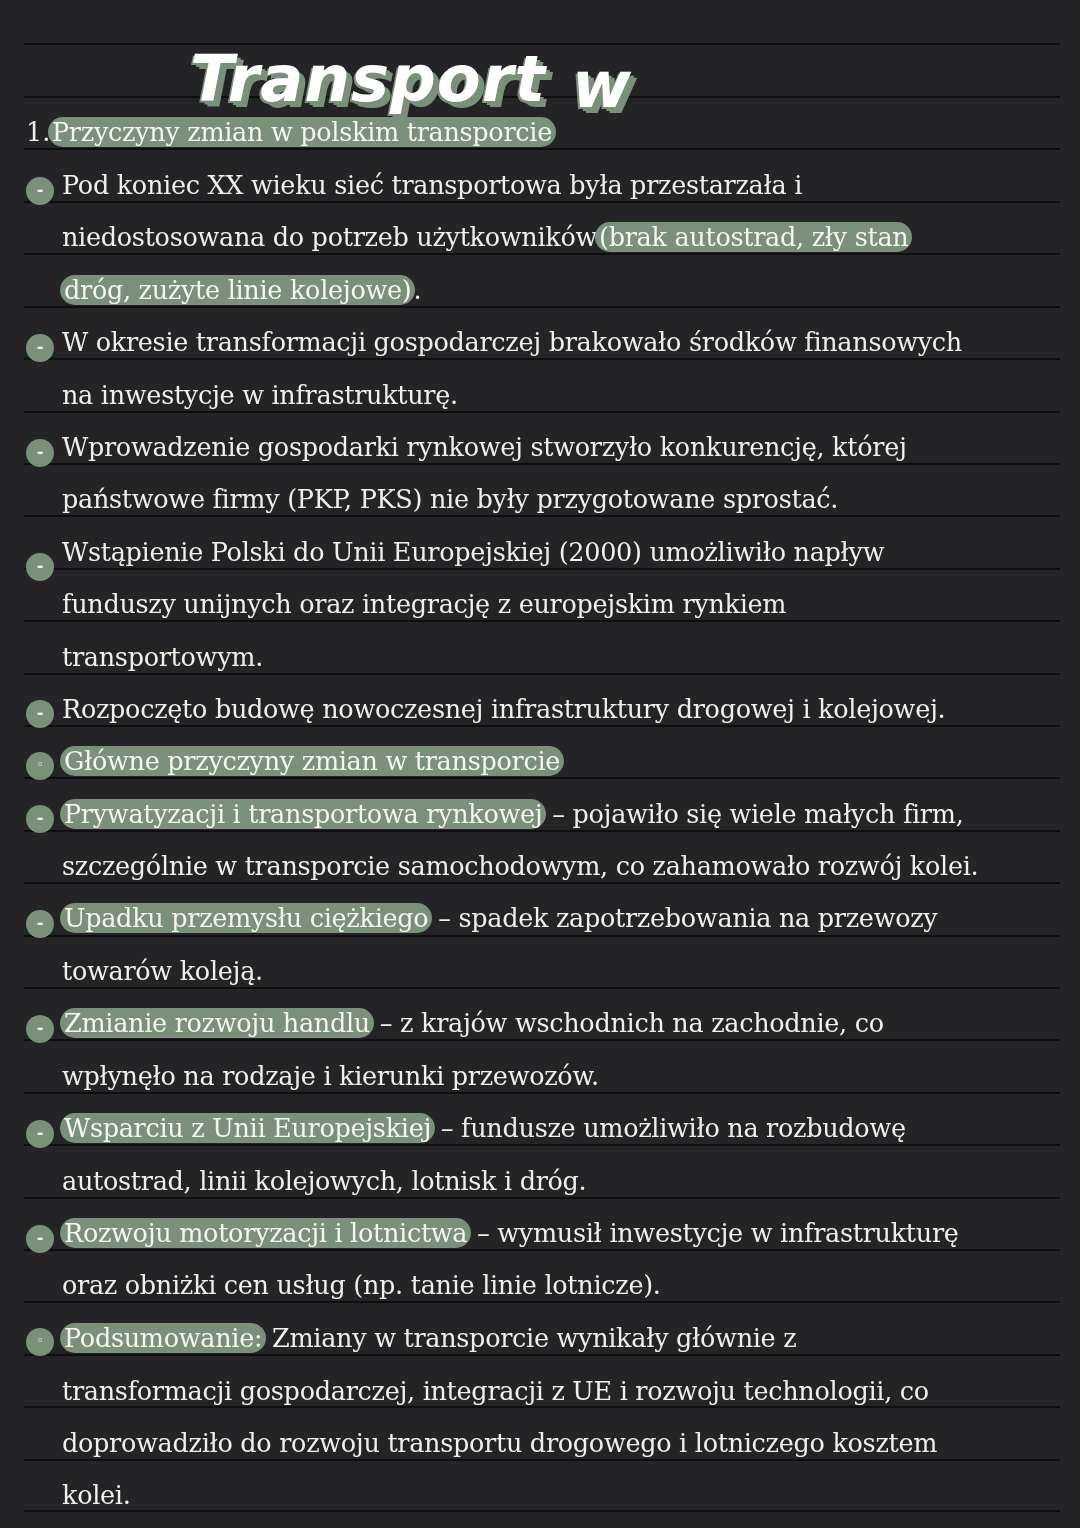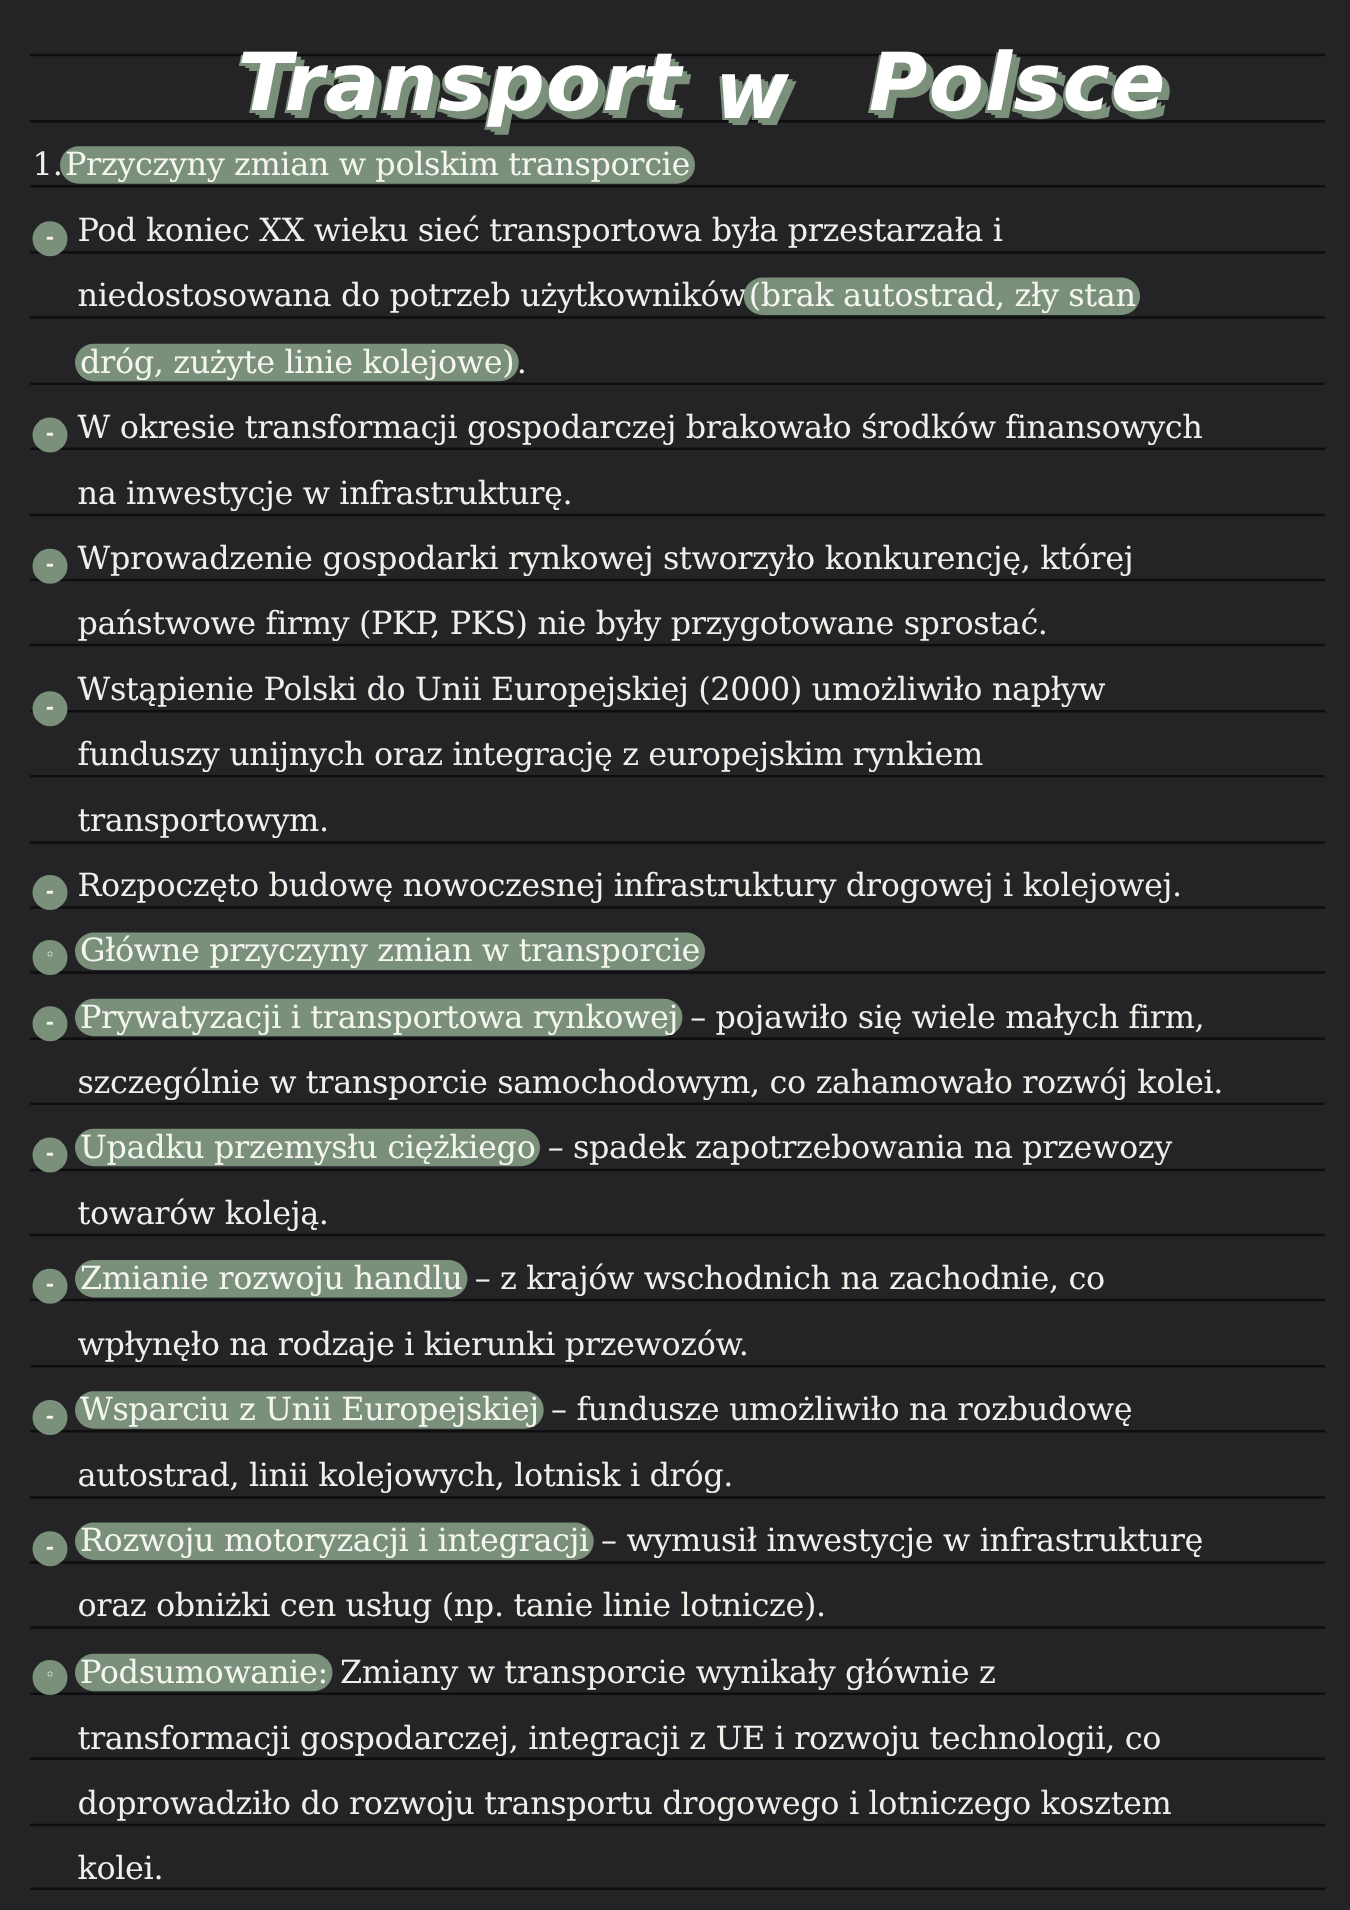--- a/index.html
+++ b/index.html
@@ -8,21 +8,21 @@
     background: #242326;
     position: relative;
     overflow: hidden;
     font-family: "DejaVu Serif", "Liberation Serif", serif;
     color: #f3f1ec;
   }
   .rules { position: absolute; left: 24px; width: 1036px; top: 0; height: 1528px; }
   .rule { position: absolute; left: 0; width: 100%; height: 2px; background: #0e0e10; }
 
   .title {
-    position: absolute; left: 0; width: 900px; top: 22px; height: 90px;
+    position: absolute; left: 0; width: 900px; top: 34px; height: 90px;
   }
   .title-word {
     position: absolute;
     font-family: "DejaVu Sans", sans-serif;
     font-style: italic;
     font-weight: bold;
     font-size: 64px;
     color: #ffffff;
     letter-spacing: 1px;
     text-shadow: 6px 6px 0 #7a907a, 3px 4px 0 #7a907a, -2px 2px 0 #7a907a;
@@ -96,21 +96,20 @@
   <div class="rule" style="top:1301px"></div>
   <div class="rule" style="top:1354px"></div>
   <div class="rule" style="top:1406px"></div>
   <div class="rule" style="top:1459px"></div>
   <div class="rule" style="top:1510px"></div>
 </div>
 
 <div class="title">
   <span class="title-word" style="left:190px; top:8px;">Transport</span>
   <span class="title-word" style="left:572px; top:14px;">w</span>
-  <span class="title-word" style="left:695px; top:8px;">Polsce</span>
 </div>
 
 <div class="num" style="top:112px">1.</div>
 <div class="line" style="left:50px; top:112px">
   <span class="hl">Przyczyny zmian w polskim transporcie</span>
 </div>
 
 <div class="bullet" style="top:177px">-</div>
 <div class="line" style="top:165px">Pod koniec XX wieku sieć transportowa była przestarzała i</div>
 <div class="line" style="top:217px">
@@ -160,21 +159,21 @@
 <div class="line" style="top:1056px">wpłynęło na rodzaje i kierunki przewozów.</div>
 
 <div class="bullet" style="top:1120px">-</div>
 <div class="line" style="top:1108px">
   <span class="hl">Wsparciu z Unii Europejskiej</span><span> – fundusze umożliwiło na rozbudowę</span>
 </div>
 <div class="line" style="top:1161px">autostrad, linii kolejowych, lotnisk i dróg.</div>
 
 <div class="bullet" style="top:1225px">-</div>
 <div class="line" style="top:1213px">
-  <span class="hl">Rozwoju motoryzacji i integracji</span><span> – wymusił inwestycje w infrastrukturę</span>
+  <span class="hl">Rozwoju motoryzacji i lotnictwa</span><span> – wymusił inwestycje w infrastrukturę</span>
 </div>
 <div class="line" style="top:1265px">oraz obniżki cen usług (np. tanie linie lotnicze).</div>
 
 <div class="bullet ring" style="top:1328px">◦</div>
 <div class="line" style="top:1318px">
   <span class="hl">Podsumowanie:</span><span> Zmiany w transporcie wynikały głównie z</span>
 </div>
 <div class="line" style="top:1371px">transformacji gospodarczej, integracji z UE i rozwoju technologii, co</div>
 <div class="line" style="top:1423px">doprowadziło do rozwoju transportu drogowego i lotniczego kosztem</div>
 <div class="line" style="top:1475px">kolei.</div>

